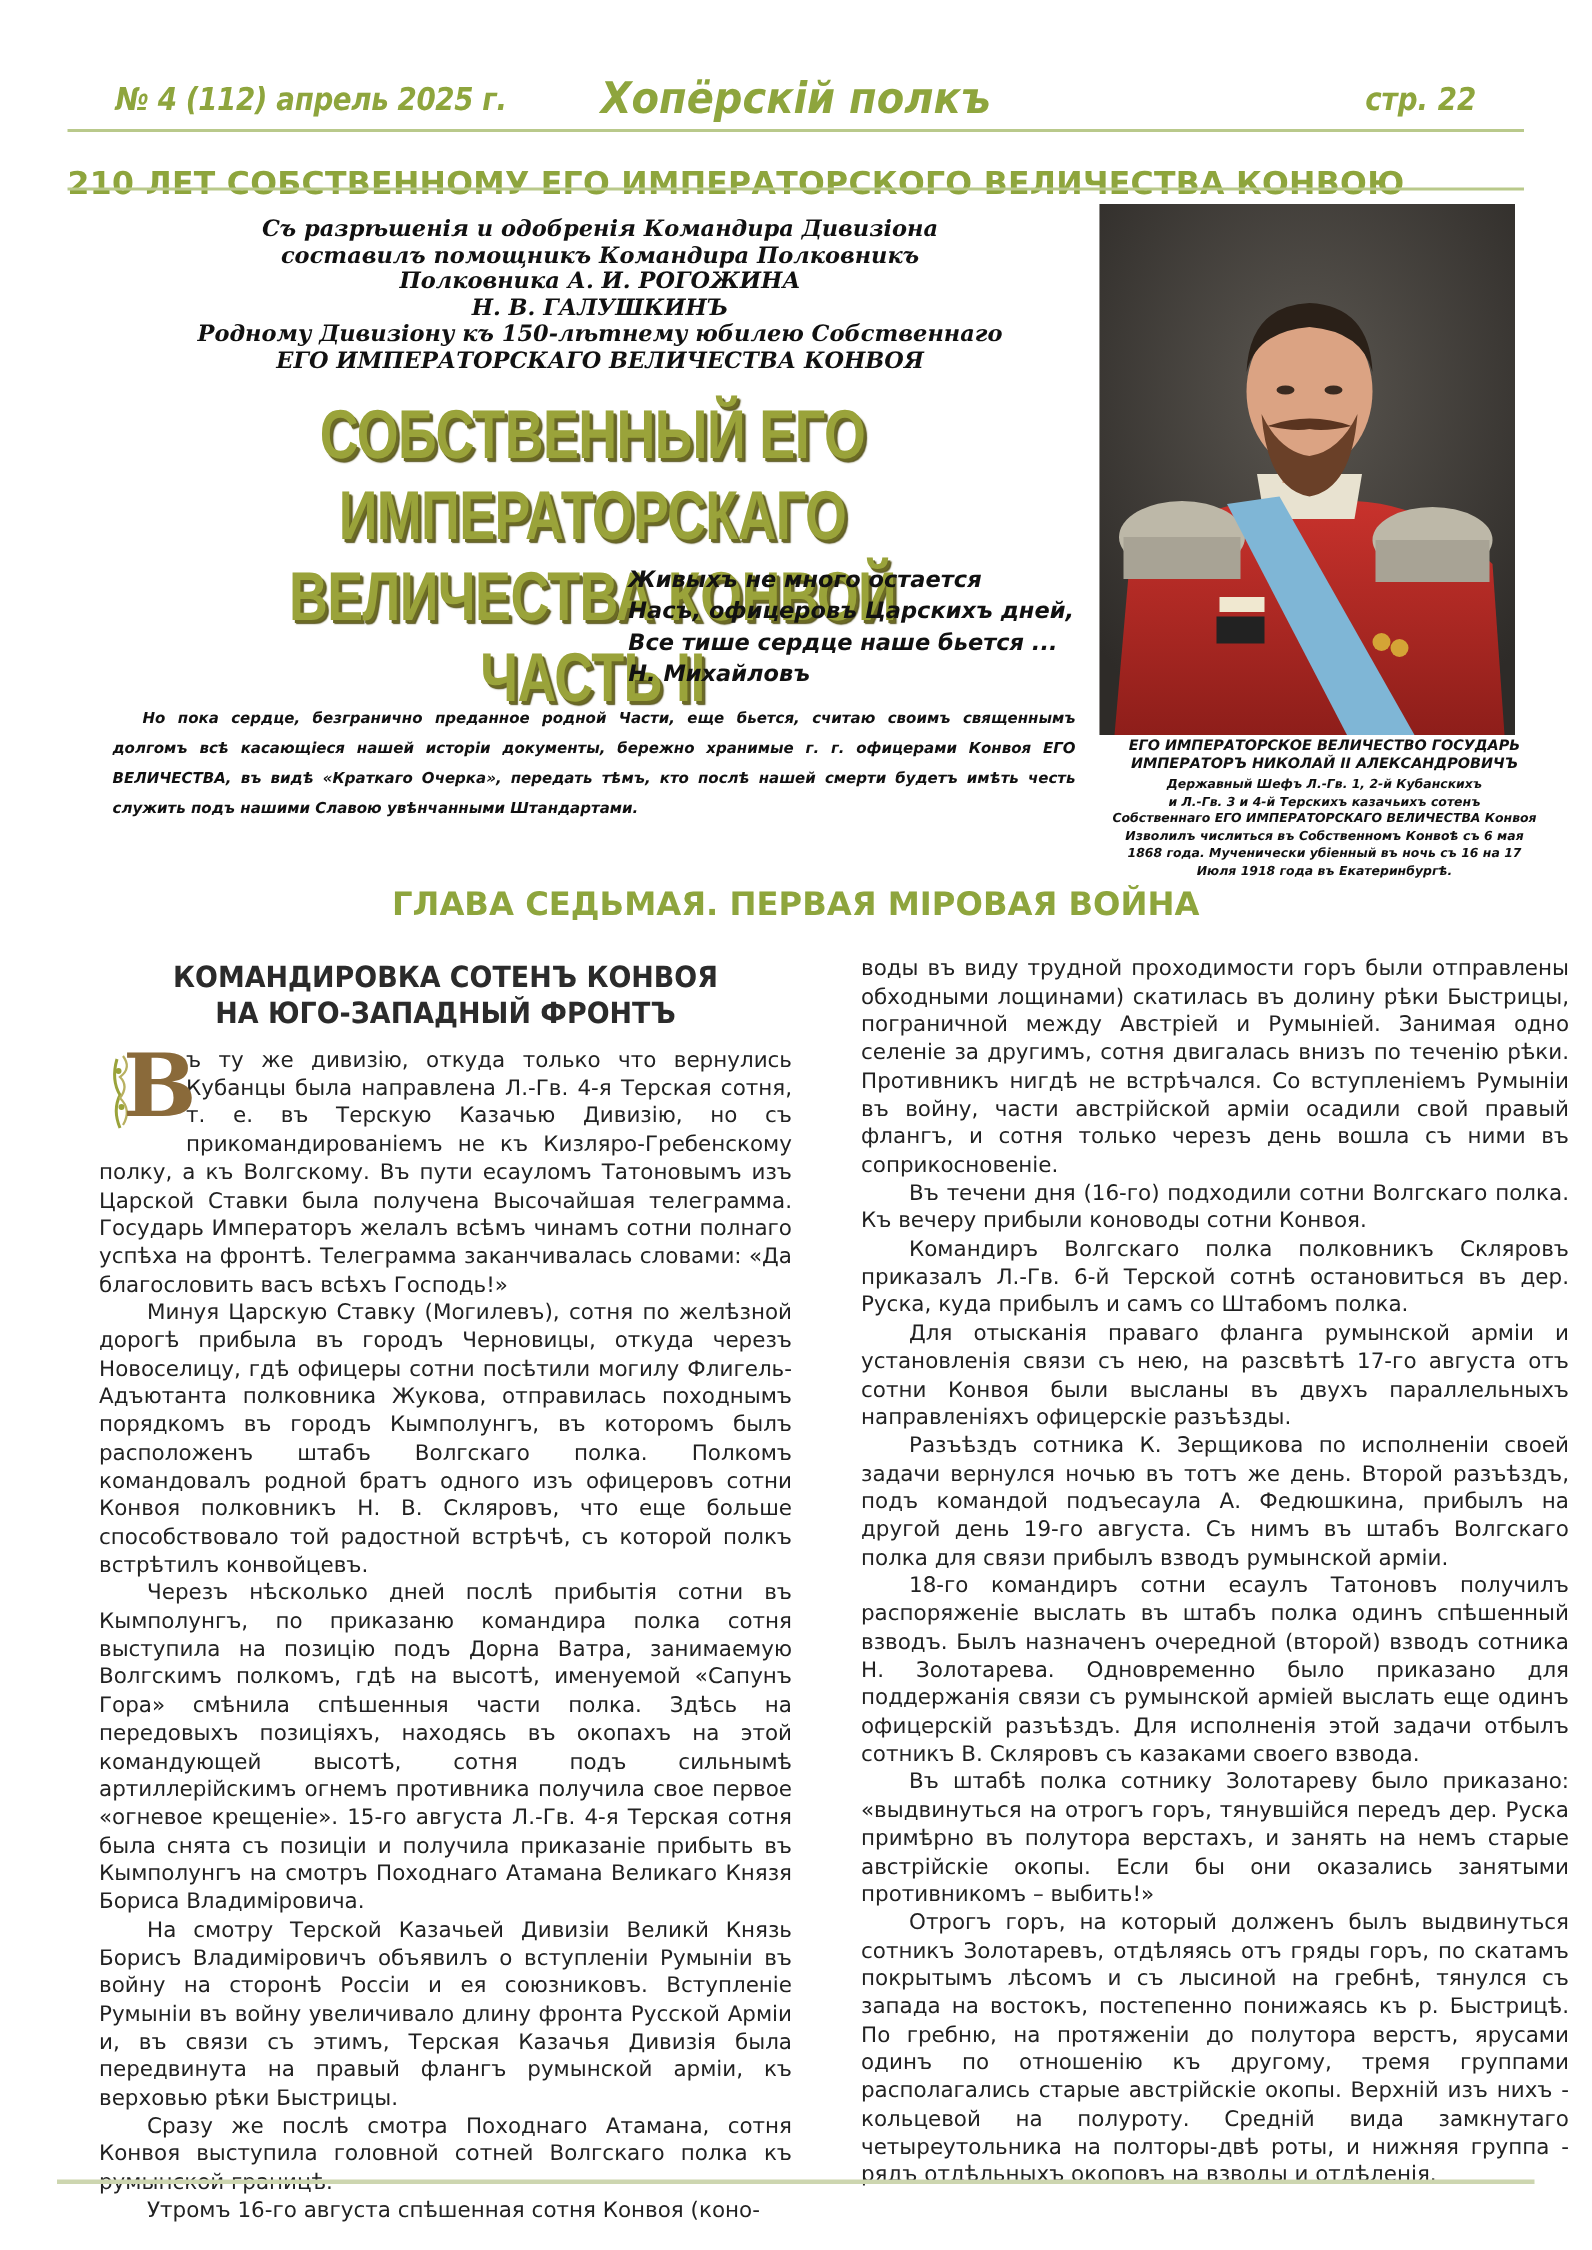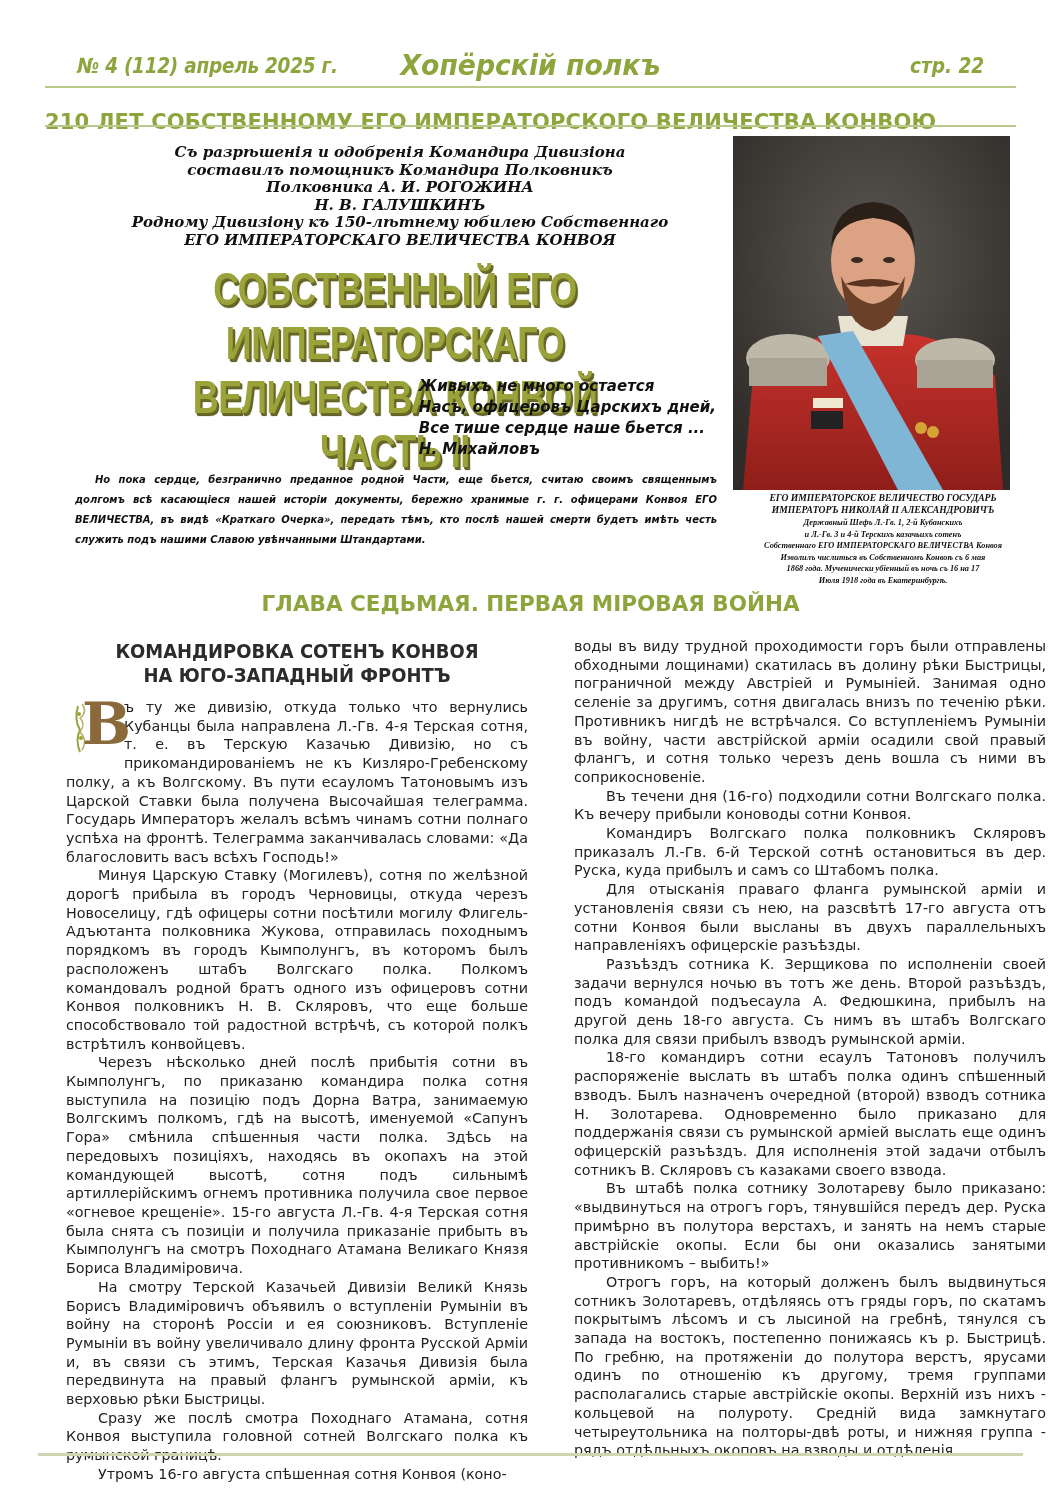--- a/index.html
+++ b/index.html
@@ -21,21 +21,21 @@
 
     .big-title { position: absolute; left: 60px; width: 670px; top: 262px; text-align: center; font-family: "Liberation Sans", sans-serif; font-weight: bold; font-size: 46px; line-height: 54px; color: #9aa33a; transform: scaleX(0.78); transform-origin: center; text-shadow: 2px 2px 0 #6b6a25, 3px 3px 1px #55521c; letter-spacing: -0.5px; width: 670px; }
 
     .poem { position: absolute; right: 345px; top: 376px; text-align: left; font-style: italic; font-weight: bold; font-size: 15px; line-height: 21px; color: #111; margin-left: 27px; }
 
     .intro { position: absolute; left: 75px; width: 642px; top: 470px; font-style: italic; font-weight: bold; font-size: 10px; line-height: 20px; text-align: justify; text-indent: 0; color: #111; }
 
     .portrait { position: absolute; left: 733px; top: 136px; width: 277px; height: 354px; overflow: hidden; background: #3a3632; }
     .portrait svg { width: 100%; height: 100%; display: block; }
 
-    .caption { position: absolute; left: 733px; width: 300px; top: 492px; text-align: center; font-weight: bold; color: #111; font-family: Liberation Serif, serif; }
+    .caption { position: absolute; left: 733px; width: 300px; top: 492px; text-align: center; font-weight: bold; color: #111; }
     .cap-title { font-size: 9.6px; line-height: 12px; font-style: italic; }
     .cap-body { font-size: 8.3px; line-height: 11.6px; font-style: italic; margin-top: 1px; }
 
     .chapter { position: absolute; left: 45px; right: 45px; top: 591px; text-align: center; font-size: 21.5px; font-weight: bold; color: #8ea53d; }
 
     .col { position: absolute; top: 640px; width: 462px; font-size: 14.3px; line-height: 18.7px; text-align: justify; color: #222; }
     .col.left { left: 66px; }
     .col.right { left: 538px; top: 637px; width: 472px; margin-left: 36px; }
     .col p { text-indent: 32px; }
     .col p.noindent { text-indent: 0; }
@@ -165,19 +165,19 @@
   <p>На смотру Терской Казачьей Дивизiи Великй Князь Борисъ Владимiровичъ объявилъ о вступленiи Румынiи въ войну на сторонѣ Россiи и ея союзниковъ. Вступленiе Румынiи въ войну увеличивало длину фронта Русской Армiи и, въ связи съ этимъ, Терская Казачья Дивизiя была передвинута на правый флангъ румынской армiи, къ верховью рѣки Быстрицы.</p>
   <p>Сразу же послѣ смотра Походнаго Атамана, сотня Конвоя выступила головной сотней Волгскаго полка къ румынской границѣ.</p>
   <p>Утромъ 16-го августа спѣшенная сотня Конвоя (коно-</p>
 </div>
 
 <div class="col right">
   <p class="noindent">воды въ виду трудной проходимости горъ были отправлены обходными лощинами) скатилась въ долину рѣки Быстрицы, пограничной между Австрiей и Румынiей. Занимая одно селенiе за другимъ, сотня двигалась внизъ по теченiю рѣки. Противникъ нигдѣ не встрѣчался. Со вступленiемъ Румынiи въ войну, части австрiйской армiи осадили свой правый флангъ, и сотня только черезъ день вошла съ ними въ соприкосновенiе.</p>
   <p>Въ течени дня (16-го) подходили сотни Волгскаго полка. Къ вечеру прибыли коноводы сотни Конвоя.</p>
   <p>Командиръ Волгскаго полка полковникъ Скляровъ приказалъ Л.-Гв. 6-й Терской сотнѣ остановиться въ дер. Руска, куда прибылъ и самъ со Штабомъ полка.</p>
   <p>Для отысканiя праваго фланга румынской армiи и установленiя связи съ нею, на разсвѣтѣ 17-го августа отъ сотни Конвоя были высланы въ двухъ параллельныхъ направленiяхъ офицерскiе разъѣзды.</p>
-  <p>Разъѣздъ сотника К. Зерщикова по исполненiи своей задачи вернулся ночью въ тотъ же день. Второй разъѣздъ, подъ командой подъесаула А. Федюшкина, прибылъ на другой день 18-го августа. Съ нимъ въ штабъ Волгскаго полка для связи прибылъ взводъ румынской армiи.</p>
+  <p>Разъѣздъ сотника К. Зерщикова по исполненiи своей задачи вернулся ночью въ тотъ же день. Второй разъѣздъ, подъ командой подъесаула А. Федюшкина, прибылъ на другой день 19-го августа. Съ нимъ въ штабъ Волгскаго полка для связи прибылъ взводъ румынской армiи.</p>
   <p>18-го командиръ сотни есаулъ Татоновъ получилъ распоряженiе выслать въ штабъ полка одинъ спѣшенный взводъ. Былъ назначенъ очередной (второй) взводъ сотника Н. Золотарева. Одновременно было приказано для поддержанiя связи съ румынской армiей выслать еще одинъ офицерскiй разъѣздъ. Для исполненiя этой задачи отбылъ сотникъ В. Скляровъ съ казаками своего взвода.</p>
   <p>Въ штабѣ полка сотнику Золотареву было приказано: «выдвинуться на отрогъ горъ, тянувшiйся передъ дер. Руска примѣрно въ полутора верстахъ, и занять на немъ старые австрiйскiе окопы. Если бы они оказались занятыми противникомъ – выбить!»</p>
   <p>Отрогъ горъ, на который долженъ былъ выдвинуться сотникъ Золотаревъ, отдѣляясь отъ гряды горъ, по скатамъ покрытымъ лѣсомъ и съ лысиной на гребнѣ, тянулся съ запада на востокъ, постепенно понижаясь къ р. Быстрицѣ. По гребню, на протяженiи до полутора верстъ, ярусами одинъ по отношенiю къ другому, тремя группами располагались старые австрiйскiе окопы. Верхнiй изъ нихъ - кольцевой на полуроту. Среднiй вида замкнутаго четыреутольника на полторы-двѣ роты, и нижняя группа - рядъ отдѣльныхъ окоповъ на взводы и отдѣленiя.</p>
 </div>
 
 <div class="rule r3"></div>
 
 </body></html>

